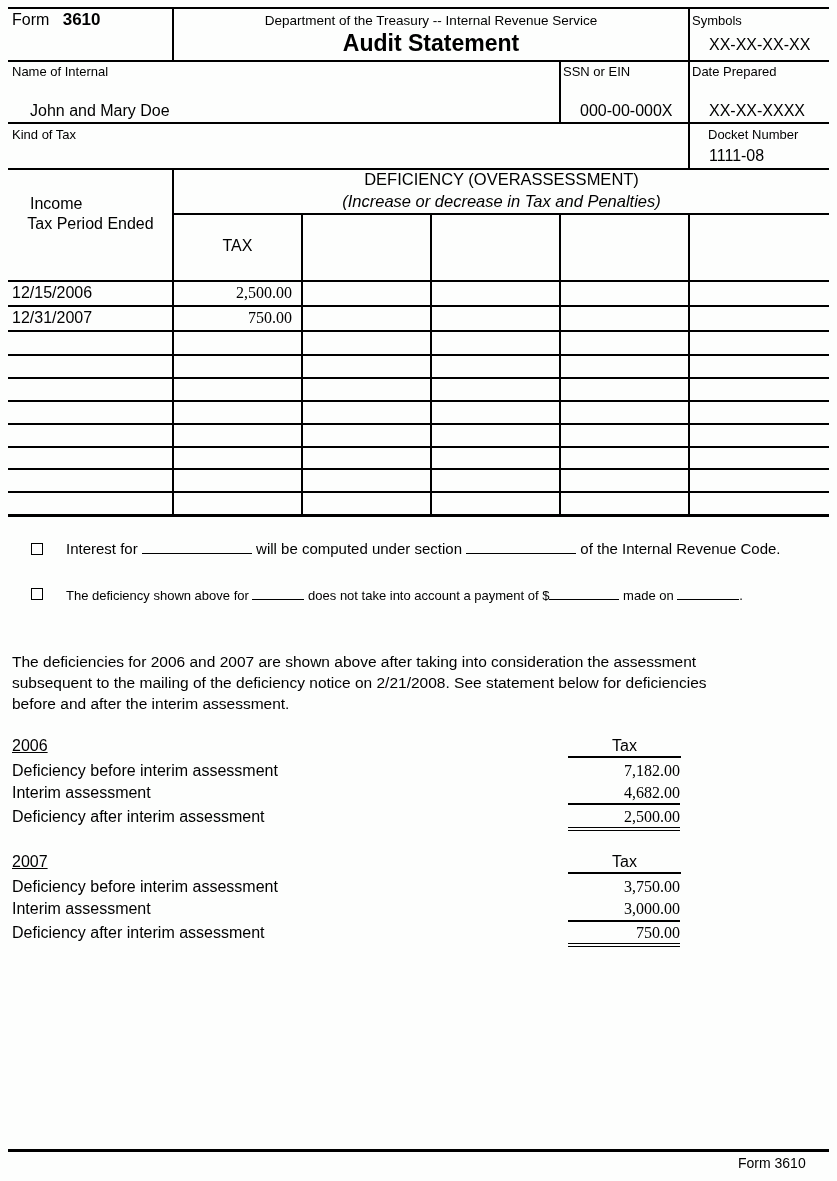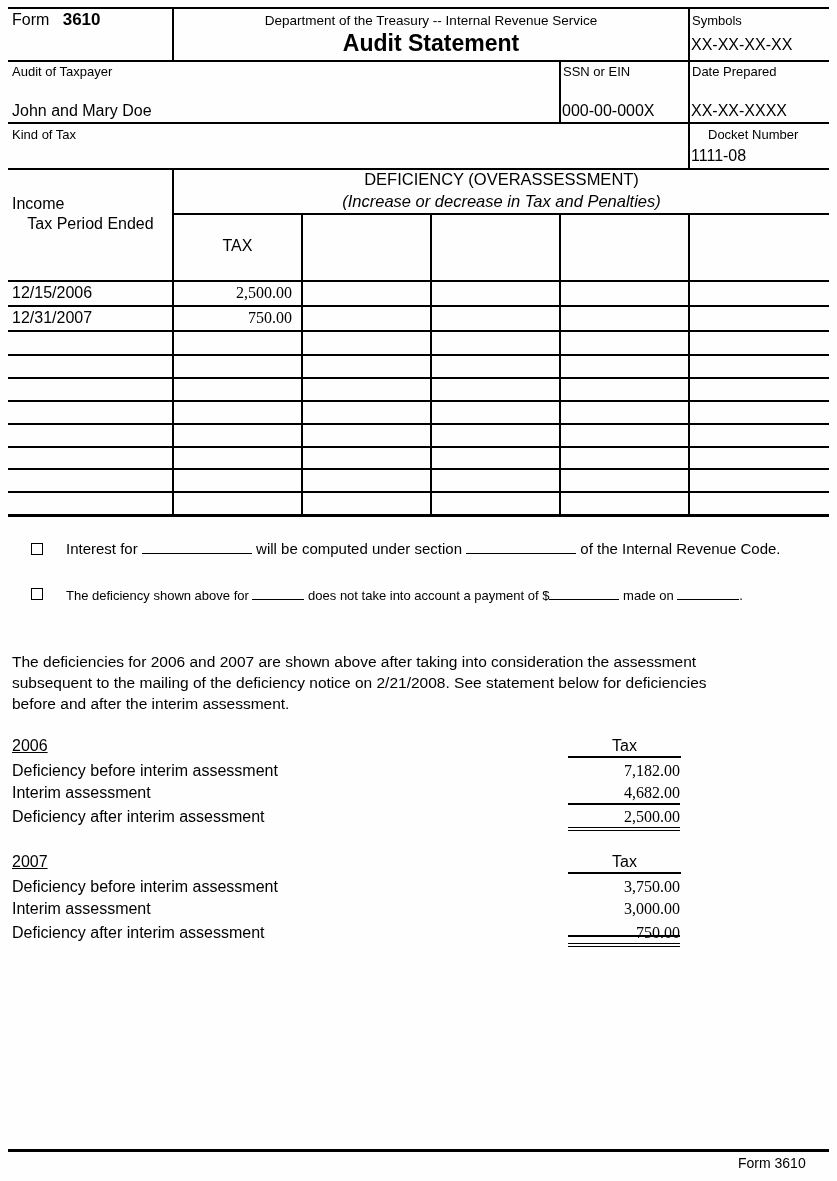--- a/index.html
+++ b/index.html
@@ -2,21 +2,21 @@
 <html><head>
 <meta charset="utf-8">
 <style>
   html, body { margin: 0; padding: 0; background: #fdfefd; }
   body { width: 837px; height: 1181px; position: relative; overflow: hidden;
          font-family: "Liberation Sans", sans-serif; color: #000; }
   .abs { position: absolute; }
   .hl { position: absolute; background: #000; height: 2px; }
   .vl { position: absolute; background: #000; width: 2px; }
   .small { font-size: 13px; }
-  .med { font-size: 16px; }
+  .med { font-size: 16px; padding-left: 18px; }
   .body-text { font-size: 15.5px; line-height: 21px; }
   .right { text-align: right; font-family: Liberation Serif, serif; }
   .center { text-align: center; }
   .checkbox { position: absolute; width: 10px; height: 10px; border: 1.5px solid #000; background: #fff; }
   .blank { display: inline-block; border-bottom: 1.5px solid #000; height: 12px; vertical-align: baseline; }
   .u { text-decoration: underline; }
 </style>
 </head>
 <body>
 
@@ -33,21 +33,21 @@
   <span>Form</span>&nbsp;&nbsp;
   <span style="font-weight:bold; font-size:17px;">3610</span>
 </div>
 
 <div class="abs center" style="left:174px; width:514px; top:13px; font-size:13.5px;">Department of the Treasury -- Internal Revenue Service</div>
 <div class="abs center" style="left:174px; width:514px; top:30px; font-size:23px; font-weight:bold;">Audit Statement</div>
 
 <div class="abs small" style="left:692px; top:13px;">Symbols</div>
 <div class="abs med" style="left:691px; top:36px;">XX-XX-XX-XX</div>
 
-<div class="abs small" style="left:12px; top:64px;">Audit of Taxpayer</div>
+<div class="abs small" style="left:12px; top:64px;">Name of Internal</div>
 <div class="abs med" style="left:12px; top:102px;text-align:right;">John and Mary Doe</div>
 
 <div class="abs small" style="left:563px; top:64px;">SSN or EIN</div>
 <div class="abs med" style="left:562px; top:102px;">000-00-000X</div>
 
 <div class="abs small" style="left:692px; top:64px;">Date Prepared</div>
 <div class="abs med" style="left:691px; top:102px;">XX-XX-XXXX</div>
 
 <div class="abs small" style="left:12px; top:127px;">Kind of Tax</div>
 <div class="abs med" style="left:12px; top:147px;margin-top:48px;">Income</div>
@@ -159,19 +159,19 @@
     <div class="abs right" style="left: 568px; width: 112px; top: 762px; font-size: 16px;">7,182.00</div>
     <div class="abs" style="left: 12px; top: 784px; font-size: 16px;">Interim assessment</div>
     <div class="abs right" style="left: 568px; width: 112px; top: 784px; font-size: 16px; border-bottom: 2px solid rgb(0, 0, 0); padding-bottom: 1px;">4,682.00</div>
     <div class="abs" style="left: 12px; top: 808px; font-size: 16px;">Deficiency after interim assessment</div>
     <div class="abs right" style="left: 568px; width: 112px; top: 808px; font-size: 16px; border-bottom: 4px double rgb(0, 0, 0); padding-bottom: 1px;">2,500.00</div>
     <div class="abs u" style="left: 12px; top: 853px; font-size: 16px;">2007</div>
     <div class="abs center" style="left: 568px; width: 113px; top: 853px; font-size: 16px; border-bottom: 2px solid rgb(0, 0, 0); padding-bottom: 1px;">Tax</div>
     <div class="abs" style="left: 12px; top: 878px; font-size: 16px;">Deficiency before interim assessment</div>
     <div class="abs right" style="left: 568px; width: 112px; top: 878px; font-size: 16px;">3,750.00</div>
     <div class="abs" style="left: 12px; top: 900px; font-size: 16px;">Interim assessment</div>
-    <div class="abs right" style="left: 568px; width: 112px; top: 900px; font-size: 16px; border-bottom: 2px solid rgb(0, 0, 0); padding-bottom: 17px;">3,000.00</div>
+    <div class="abs right" style="left: 568px; width: 112px; top: 900px; font-size: 16px; border-bottom: 2px solid rgb(0, 0, 0); padding-bottom: 2px;">3,000.00</div>
     <div class="abs" style="left: 12px; top: 924px; font-size: 16px;">Deficiency after interim assessment</div>
     <div class="abs right" style="left: 568px; width: 112px; top: 924px; font-size: 16px; border-bottom: 4px double rgb(0, 0, 0); padding-bottom: 1px;">750.00</div>
   </div>
 
 <div class="abs" style="left:8px; top:1149px; width:821px; height:3px; background:#000;"></div>
 <div class="abs" style="left:738px; top:1155px; font-size:14px;">Form 3610</div>
 
 </body></html>

